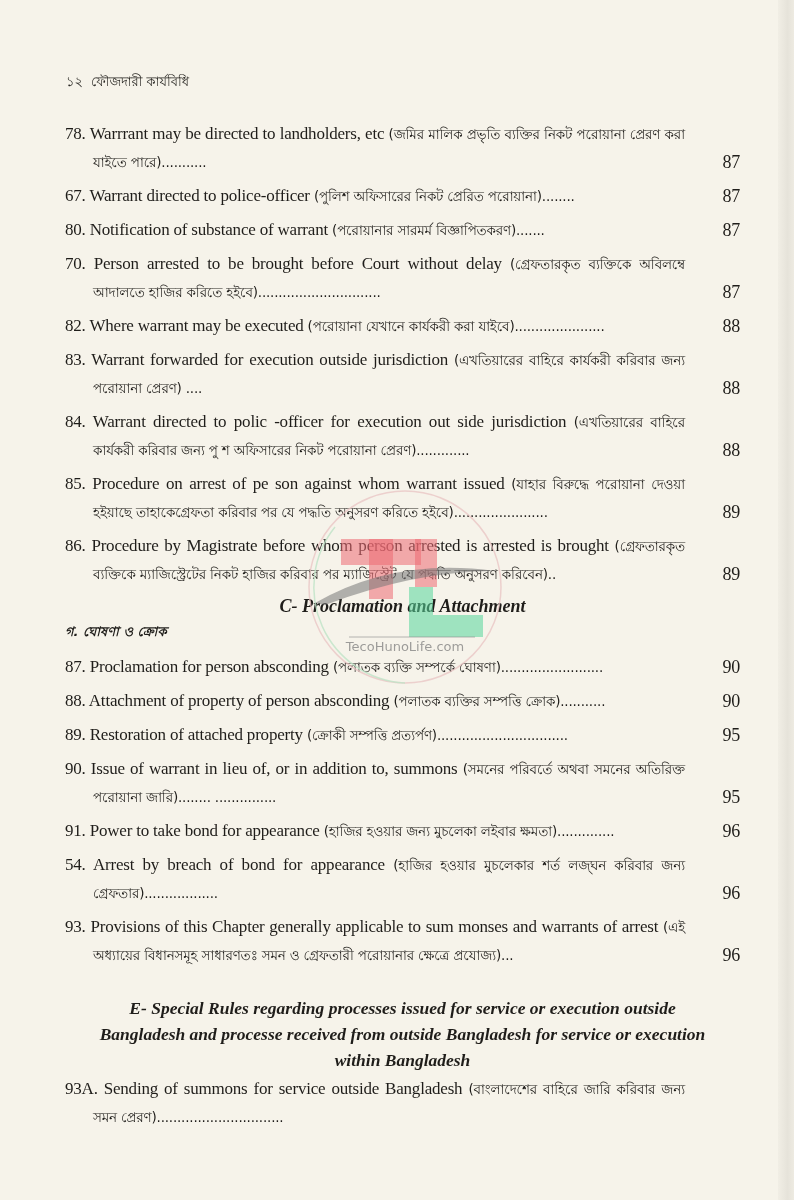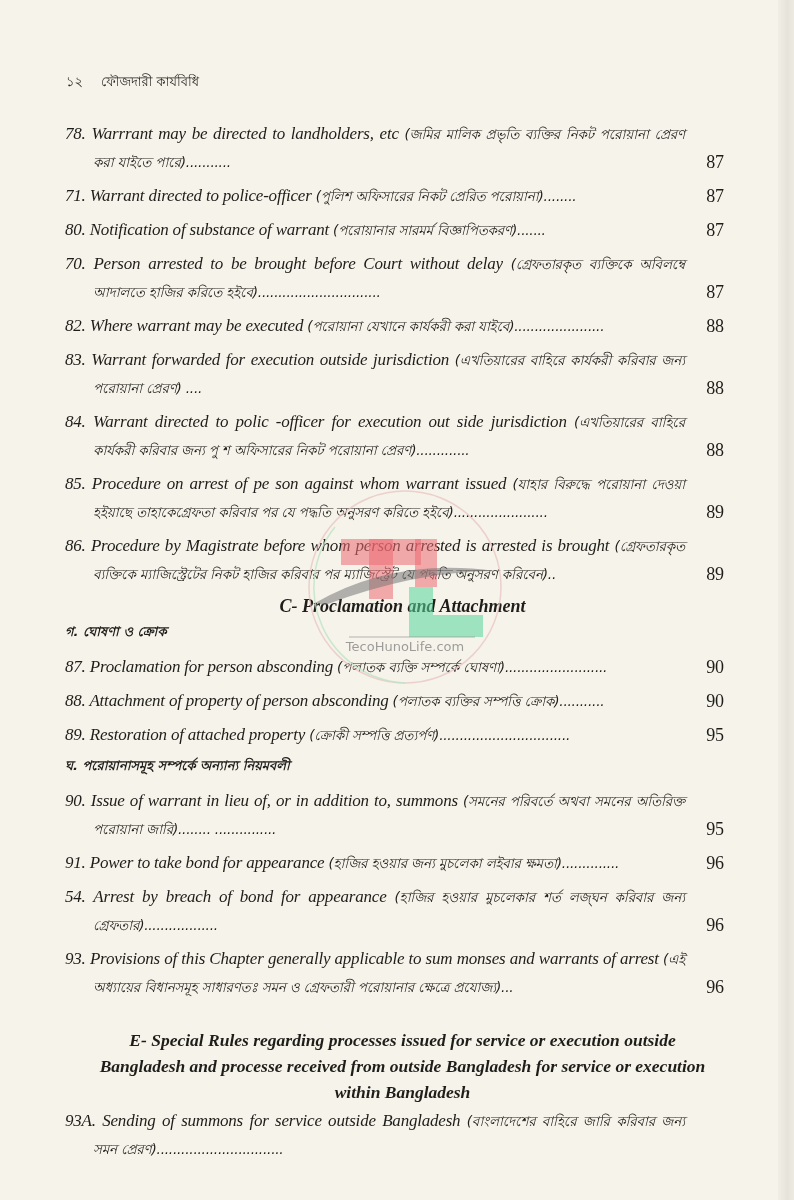--- a/index.html
+++ b/index.html
@@ -10,35 +10,35 @@
       font-family: "Liberation Serif", "DejaVu Serif", serif;
       color: #1f1d1a;
     }
     .page-edge {
       position: absolute; top: 0; right: 0; width: 16px; height: 1200px;
       background: linear-gradient(to right, #f1eee5, #e6e3da 60%, #eeebe2);
     }
     .header {
       position: absolute; left: 66px; top: 72px;
       font-family: "DejaVu Sans", sans-serif; font-size: 13px; color: #2a2824;
-      display: flex; gap: 18px;
+      display: flex; gap: 8px;
     }
     .content {
       position: absolute; left: 65px; top: 120px; width: 675px;
     }
     .entry {
       position: relative; font-size: 17px; line-height: 27px;
       padding-right: 55px; margin-bottom: 6px;
       letter-spacing: -0.2px;
     }
     .entry .num { display: inline; }
     .entry .bn { font-family: "DejaVu Sans", sans-serif; font-size: 13.5px; }
-    .entry .wrap { text-indent: -28px; padding-left: 28px; text-align: justify; font-style: italic; }
+    .entry .wrap { text-indent: -28px; padding-left: 28px; text-align: justify; }
     .entry .page {
-      position: absolute; right: 8px; bottom: 0; font-size: 18px; width: 34px; text-align: center; margin-top: 24px;
+      position: absolute; right: 0; bottom: 0; font-size: 18px; width: 34px; text-align: right; margin-top: 24px;
     }
     .section {
       text-align: center; font-style: italic; font-weight: bold;
       font-size: 18px; line-height: 25px; margin: 6px 0 2px;
     }
     .section-bn {
       font-style: italic;
       font-family: "DejaVu Sans", sans-serif; font-size: 13px; line-height: 22px;
       margin-bottom: 10px; font-weight: bold;
     }
@@ -60,21 +60,21 @@
 </div>
 
 <div class="content">
 
   <div id="top-entries">
       <div class="entry">
         <div class="wrap"><span class="num">78.</span> <span class="en">Warrrant may be directed to landholders, etc</span> <span class="bn">(জমির মালিক প্রভৃতি ব্যক্তির নিকট পরোয়ানা প্রেরণ করা যাইতে পারে)...........</span></div>
         <span class="page">87</span>
       </div>
       <div class="entry">
-        <div class="wrap"><span class="num">71.</span> <span class="en">Warrant directed to police-officer</span> <span class="bn">(পুলিশ অফিসারের নিকট প্রেরিত পরোয়ানা)........</span></div>
+        <div class="wrap"><span class="num">67.</span> <span class="en">Warrant directed to police-officer</span> <span class="bn">(পুলিশ অফিসারের নিকট প্রেরিত পরোয়ানা)........</span></div>
         <span class="page">87</span>
       </div>
       <div class="entry">
         <div class="wrap"><span class="num">80.</span> <span class="en">Notification of substance of warrant</span> <span class="bn">(পরোয়ানার সারমর্ম বিজ্ঞাপিতকরণ).......</span></div>
         <span class="page">87</span>
       </div>
       <div class="entry">
         <div class="wrap"><span class="num">70.</span> <span class="en">Person arrested to be brought before Court without delay</span> <span class="bn">(গ্রেফতারকৃত ব্যক্তিকে অবিলম্বে আদালতে হাজির করিতে হইবে)..............................</span></div>
         <span class="page">87</span>
       </div>
@@ -110,21 +110,20 @@
       <div class="entry">
         <div class="wrap"><span class="num">88.</span> <span class="en">Attachment of property of person absconding</span> <span class="bn">(পলাতক ব্যক্তির সম্পত্তি ক্রোক)...........</span></div>
         <span class="page">90</span>
       </div>
       <div class="entry">
         <div class="wrap"><span class="num">89.</span> <span class="en">Restoration of attached property</span> <span class="bn">(ক্রোকী সম্পত্তি প্রত্যর্পণ)................................</span></div>
         <span class="page">95</span>
       </div>
     </div>
 
-  <div class="section-bn">ঘ. পরোয়ানাসমূহ সম্পর্কে অন্যান্য নিয়মবলী</div>
   <div id="d-entries">
       <div class="entry">
         <div class="wrap"><span class="num">90.</span> <span class="en">Issue of warrant in lieu of, or in addition to, summons</span> <span class="bn">(সমনের পরিবর্তে অথবা সমনের অতিরিক্ত পরোয়ানা জারি)........ ...............</span></div>
         <span class="page">95</span>
       </div>
       <div class="entry">
         <div class="wrap"><span class="num">91.</span> <span class="en">Power to take bond for appearance</span> <span class="bn">(হাজির হওয়ার জন্য মুচলেকা লইবার ক্ষমতা)..............</span></div>
         <span class="page">96</span>
       </div>
       <div class="entry">

